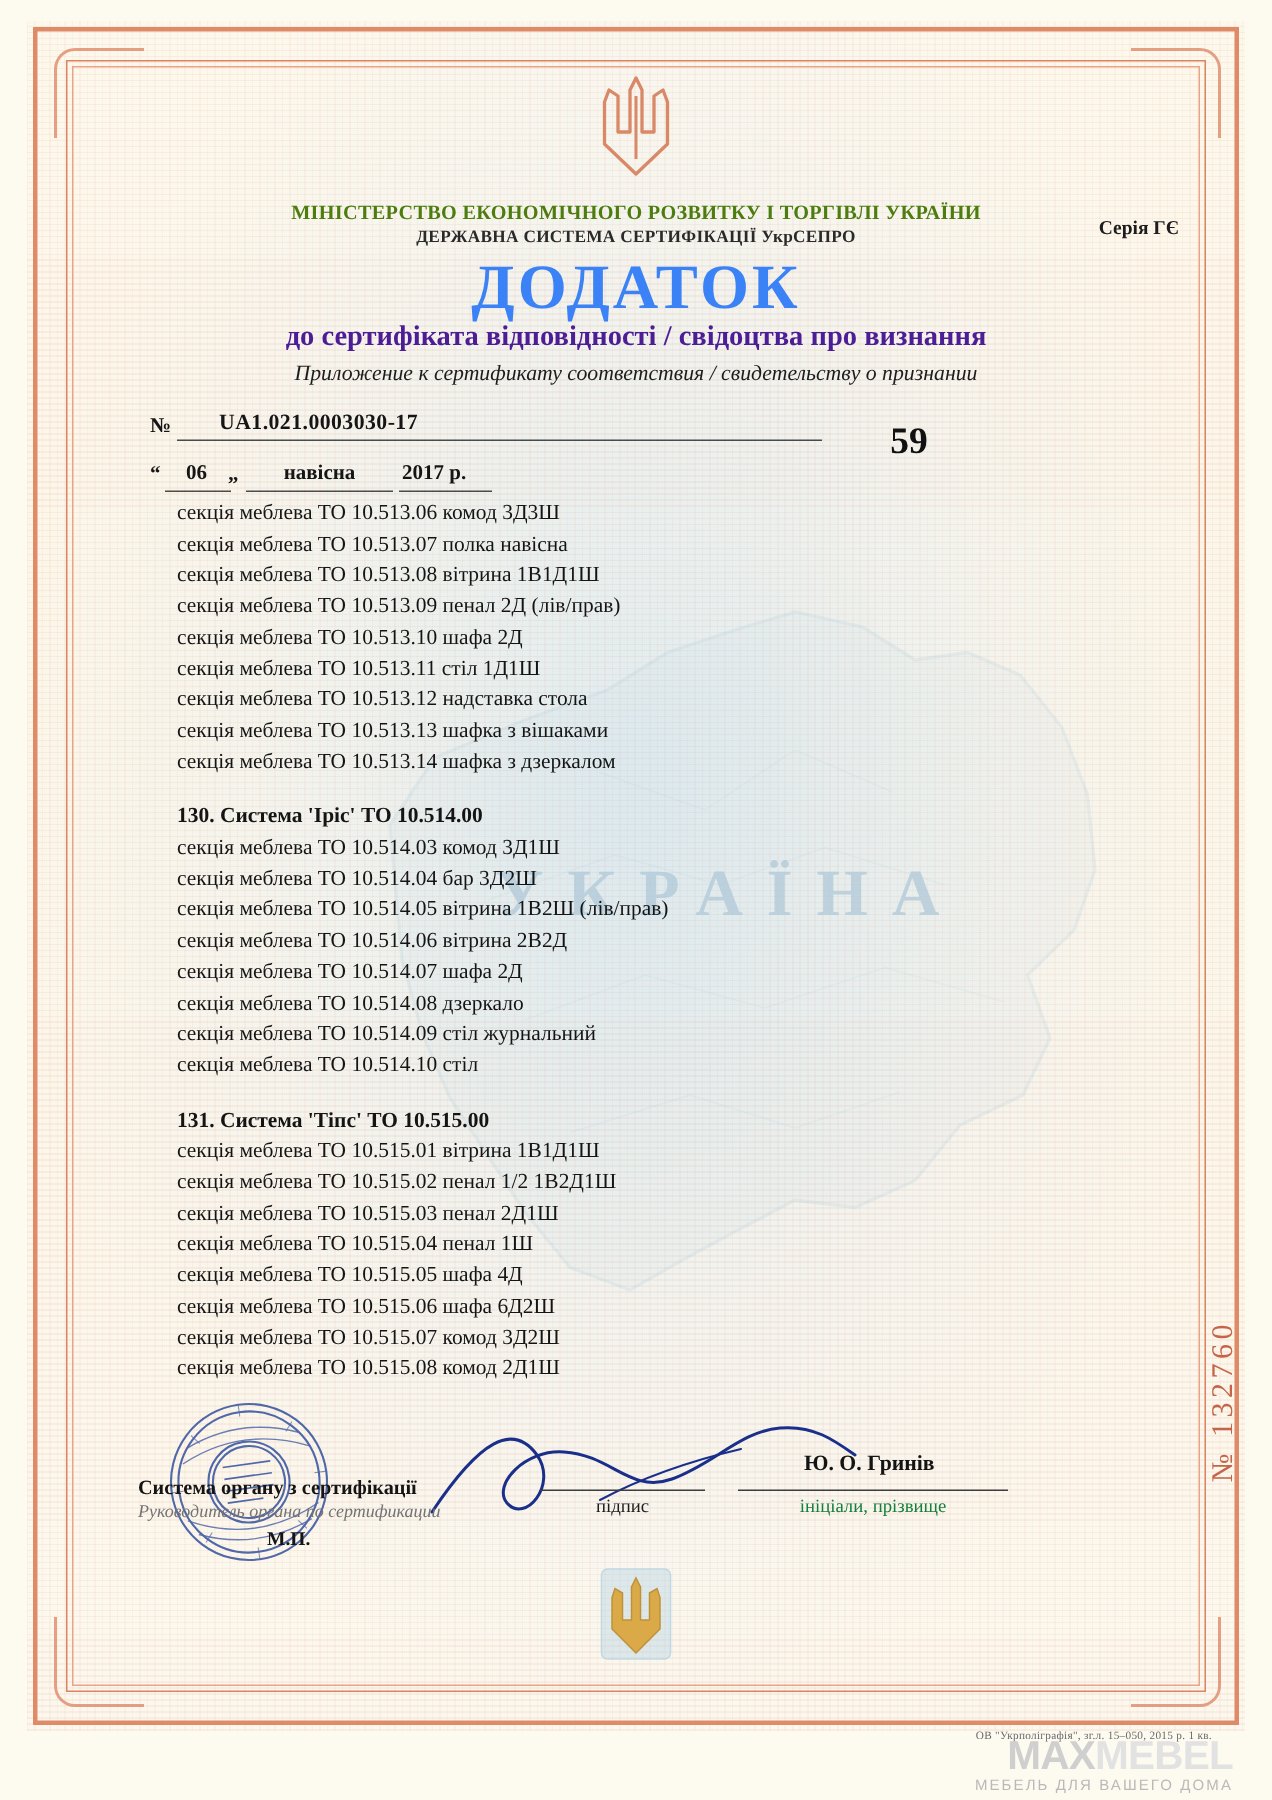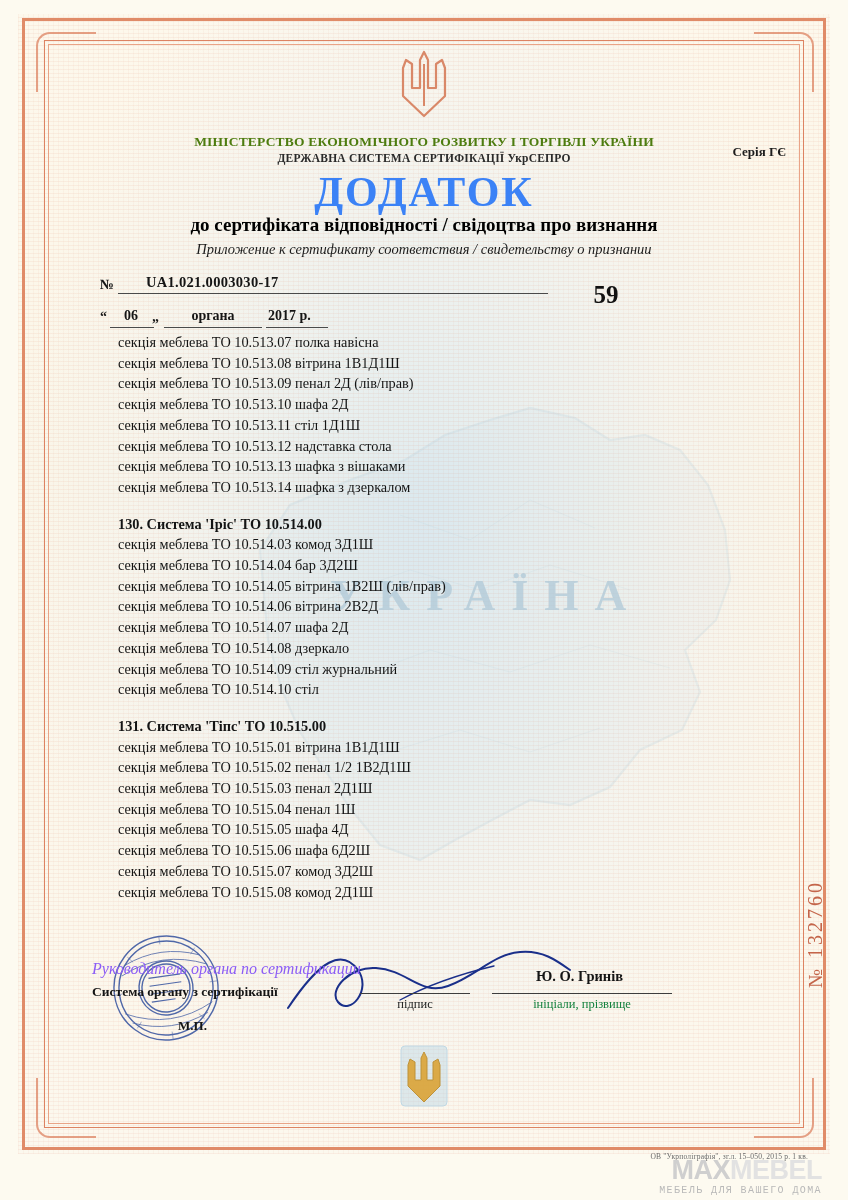--- a/index.html
+++ b/index.html
@@ -169,21 +169,21 @@
     letter-spacing: 2px;
     color: #3b82f6;
   }
   .subtitle-ua {
     position: absolute;
     left: 0; right: 0;
     top: 214px;
     text-align: center;
     font-size: 19px;
     font-weight: 700;
-    color: #000000;
+    color: #4c1d95;
   }
   .subtitle-ru {
     position: absolute;
     left: 0; right: 0;
     top: 241px;
     text-align: center;
     font-size: 14.5px;
     font-style: italic;
     color: #1c1c1c;
   }
@@ -260,24 +260,24 @@
   
   .sig-title-ua {
     position: absolute;
     left: 92px; top: 984px;
     font-size: 13.5px;
     font-weight: 700;
     color: #141414;
   }
   .sig-title-ru {
     position: absolute;
-    left: 92px; top: 960px;
-    font-size: 16px;
+    left: 92px; top: 1000px;
+    font-size: 12px;
     font-style: italic;
-    color: #8b5cf6;
+    color: #737373;
   }
   .mp {
     position: absolute;
     left: 178px; top: 1018px;
     font-size: 13px;
     font-weight: 700;
     color: #141414;
   }
   .sig-name {
     position: absolute;
@@ -365,21 +365,21 @@
   }
   .brand-main {
     font-family: "Liberation Sans", sans-serif;
     font-size: 27px;
     font-weight: 700;
     color: #cfcfcf;
     letter-spacing: -.5px;
   }
   .brand-main .accent { color: #e2e2e2; }
   .brand-sub {
-    font-family: Liberation Mono, monospace;
+    font-family: Liberation Sans, sans-serif;
     font-size: 10px;
     color: #b9b9b9;
     letter-spacing: 1.4px;
     margin-top: 2px;
   }
 </style>
 </head>
 <body>
 
 <div class="sheet">
@@ -429,28 +429,29 @@
 
   <div class="num-label">№</div>
   <div class="num-value">UA1.021.0003030-17</div>
   <div class="num-rule"></div>
   <div class="page-number">59</div>
 
   <div class="date-row">
     <span class="date-q1">“</span>
     <span class="date-day">06</span>
     <span class="date-q2">„</span>
-    <span class="date-month">органа</span>
+    <span class="date-month">навісна</span>
     <span class="date-year">2017 р.</span>
     <span class="date-rule-1"></span>
     <span class="date-rule-2"></span>
     <span class="date-rule-3"></span>
   </div>
 
   <div class="items" id="items-container">
+      <div class="item">секція меблева ТО 10.513.06 комод 3Д3Ш</div>
       <div class="item">секція меблева ТО 10.513.07 полка навісна</div>
       <div class="item">секція меблева ТО 10.513.08 вітрина 1В1Д1Ш</div>
       <div class="item">секція меблева ТО 10.513.09 пенал 2Д (лів/прав)</div>
       <div class="item">секція меблева ТО 10.513.10 шафа 2Д</div>
       <div class="item">секція меблева ТО 10.513.11 стіл 1Д1Ш</div>
       <div class="item">секція меблева ТО 10.513.12 надставка стола</div>
       <div class="item">секція меблева ТО 10.513.13 шафка з вішаками</div>
       <div class="item">секція меблева ТО 10.513.14 шафка з дзеркалом</div>
       <div class="item group">130. Система 'Іріс' ТО 10.514.00</div>
       <div class="item">секція меблева ТО 10.514.03 комод 3Д1Ш</div>

